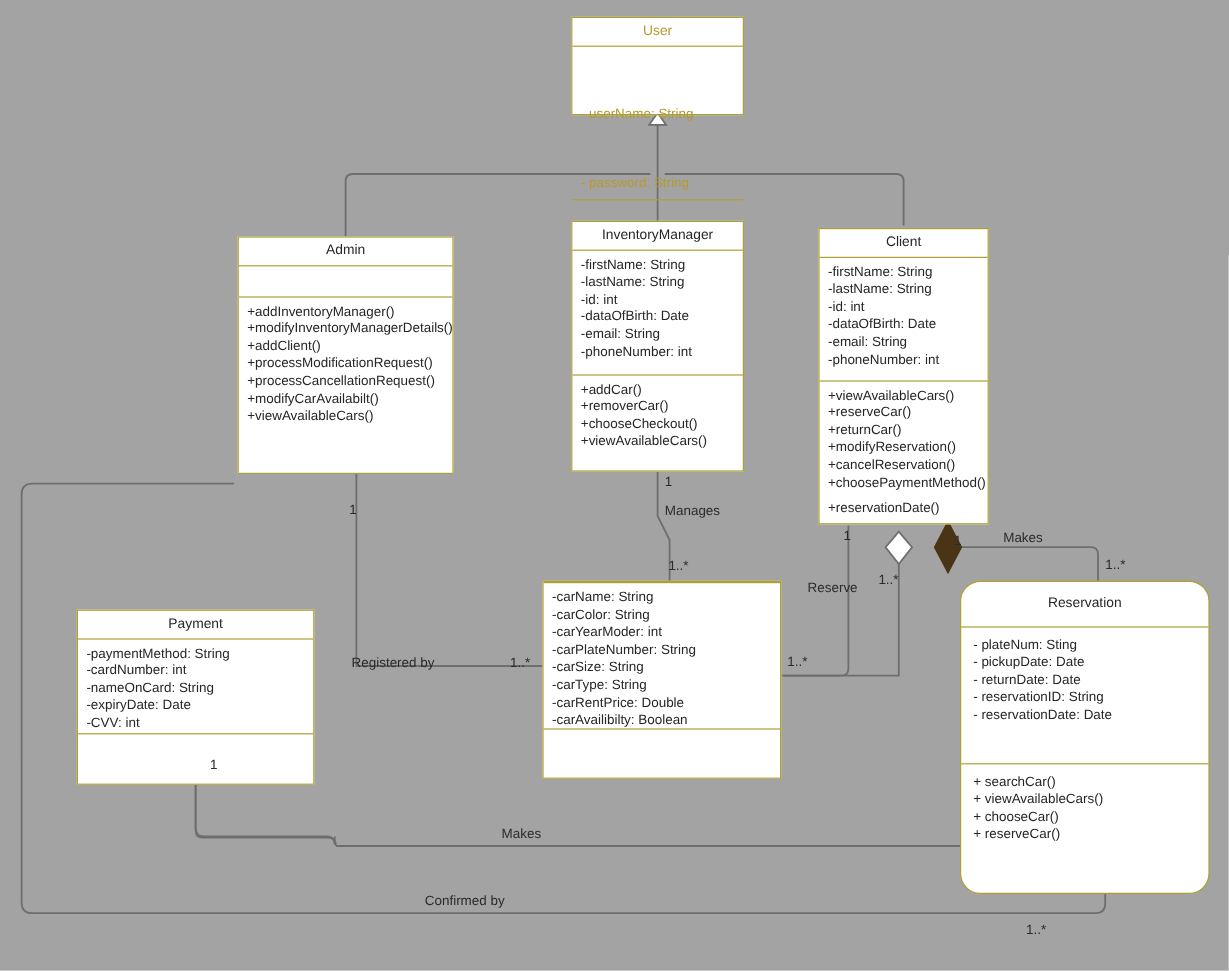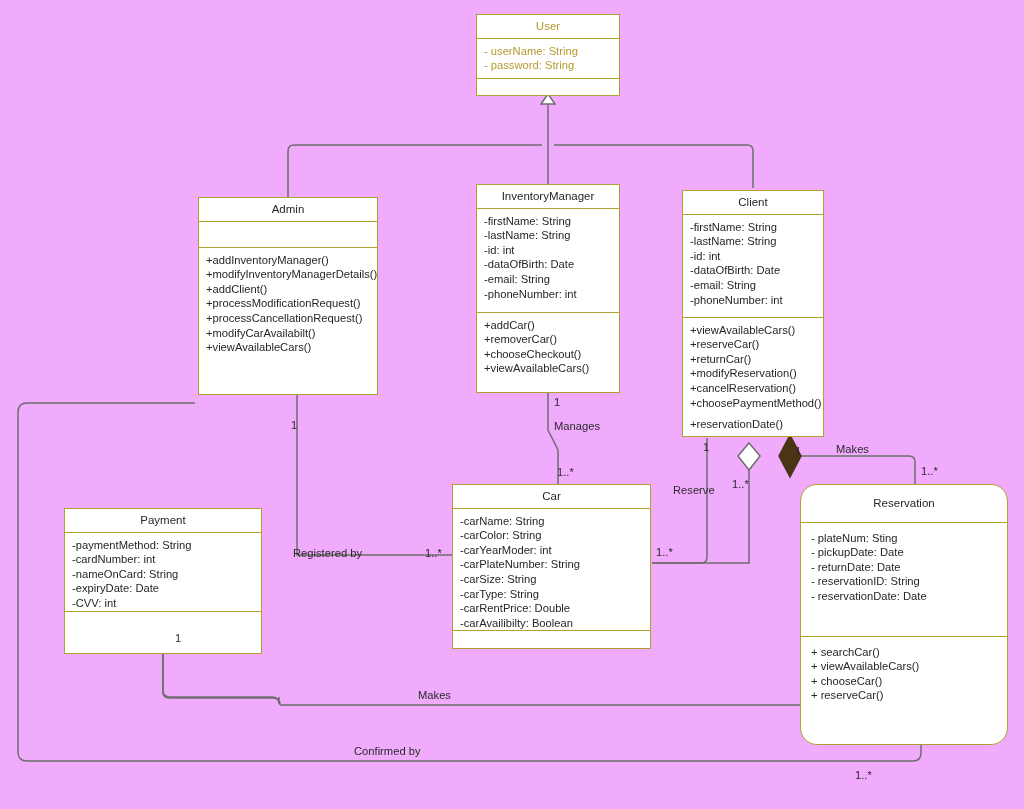--- a/index.html
+++ b/index.html
@@ -1,29 +1,29 @@
 <!DOCTYPE html>
 <html><head>
 <meta charset="utf-8">
 <title>UML Class Diagram</title>
 <style>
   html,body{margin:0;padding:0;background:#ffffff;}
   body{font-family:"Liberation Sans",sans-serif;}
-  #canvas{position:relative;width:1024px;height:809px;background:#f0abfc;overflow:hidden;}
+  #canvas{position:relative;width:1024px;height:809px;background:#a3a3a3;overflow:hidden;}
   svg#edges{position:absolute;left:0;top:0;width:1024px;height:809px;}
 
   .cls{position:absolute;box-sizing:border-box;background:#ffffff;border:1.6px solid #b0a030;}
   .cls .name{text-align:center;font-size:11.5px;color:#262626;padding:5px 2px 5px;line-height:1.1;}
   .cls .sect{border-top:1.6px solid #b0a030;box-sizing:border-box;}
   .cls .sect ul{list-style:none;margin:0;padding:5px 0 5px 7px;}
   .cls .sect li{font-size:11.2px;color:#262626;line-height:14.6px;white-space:nowrap;}
   .cls .sect li.blank{height:7px;}
 
   .cls.golden .name{color:#b59a2f;}
-  .cls.golden .sect li{color:#b59a2f;}
+  .cls.golden .sect li{color:#b59a2f;margin-top:44px;}
 
   .edge-label{position:absolute;font-size:11.2px;color:#2b2b2b;white-space:nowrap;}
   .mult{position:absolute;font-size:11.2px;color:#2b2b2b;white-space:nowrap;}
 </style>
 </head>
 <body>
 
 <div id="canvas">
 
   <svg id="edges" viewBox="0 0 1024 809" xmlns="http://www.w3.org/2000/svg">
@@ -126,21 +126,20 @@
         <li>+modifyReservation()</li>
         <li>+cancelReservation()</li>
         <li>+choosePaymentMethod()</li>
         <li class="blank"></li>
         <li>+reservationDate()</li>
       </ul>
     </div>
   </div>
 
   <div class="cls" style="left:452px;top:484px;width:199px;height:165px;">
-    <div class="name">Car</div>
     <div class="sect" style="height:122px;">
       <ul>
         <li>-carName: String</li>
         <li>-carColor: String</li>
         <li>-carYearModer: int</li>
         <li>-carPlateNumber: String</li>
         <li>-carSize: String</li>
         <li>-carType:  String</li>
         <li>-carRentPrice: Double</li>
         <li>-carAvailibilty: Boolean</li>

